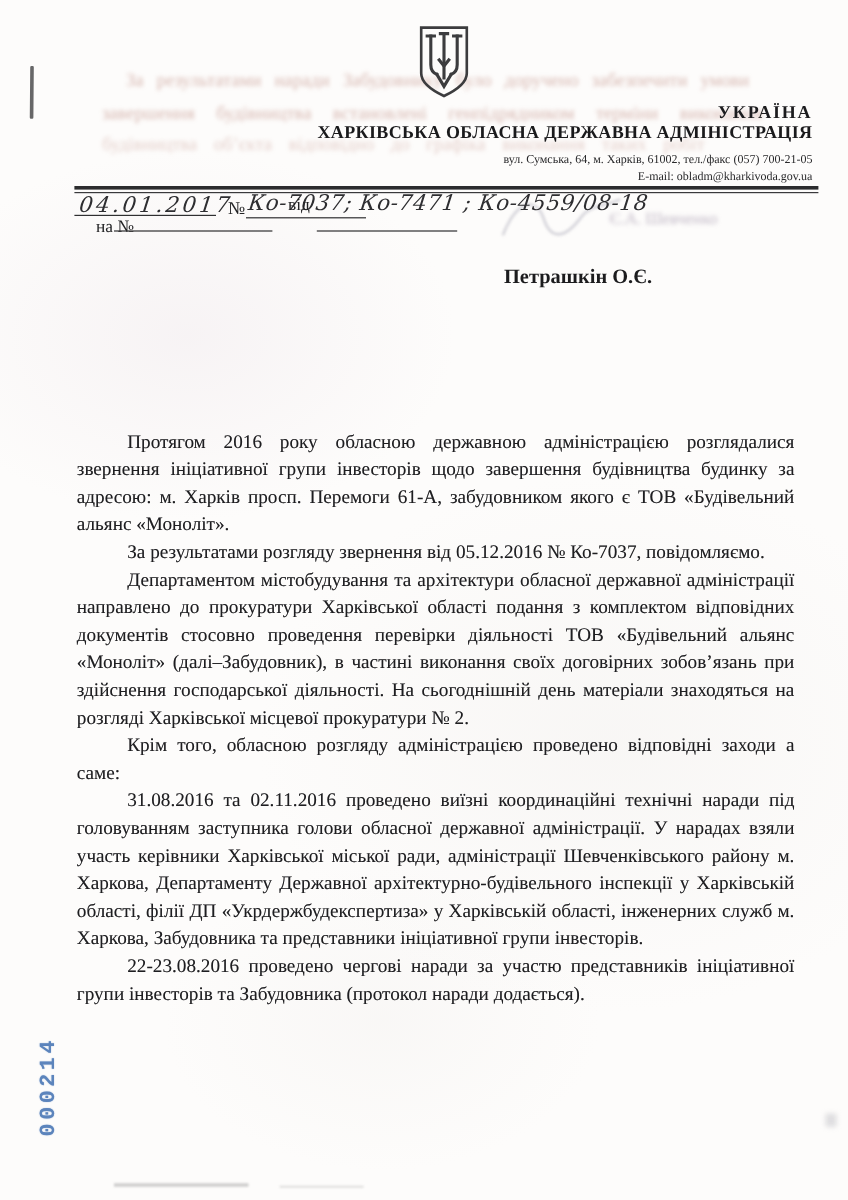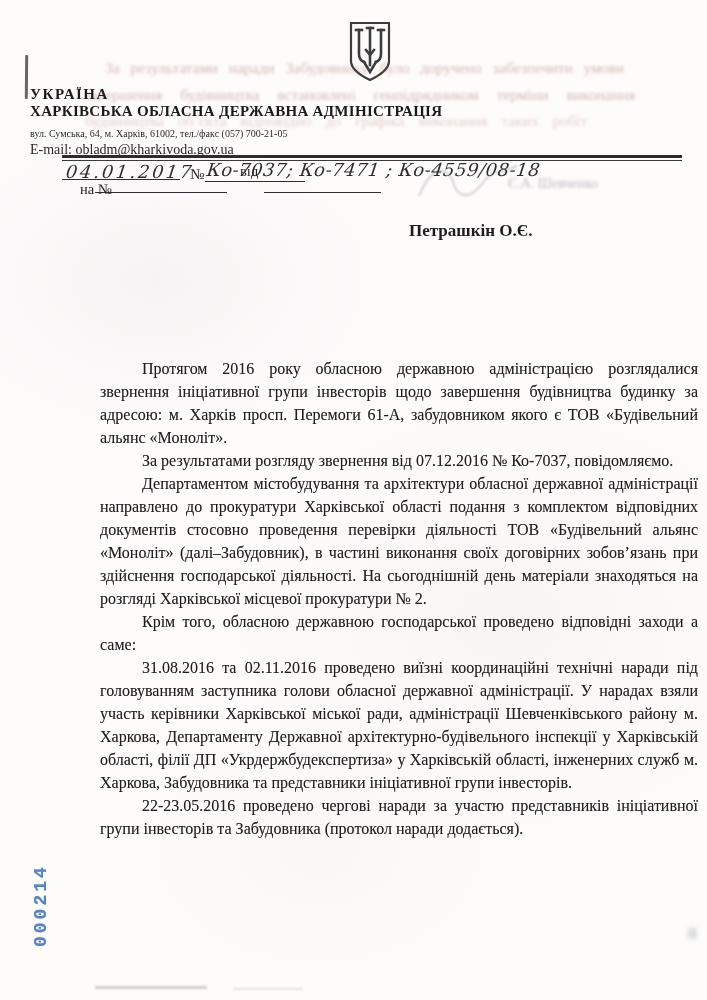--- a/index.html
+++ b/index.html
@@ -6,52 +6,52 @@
   .page {
     position:relative; width:707px; height:1000px; overflow:hidden;
     font-family:"Liberation Serif", serif; color:#1f1f22;
     background:
       radial-gradient(ellipse 320px 220px at 22% 28%, rgba(242,236,239,0.55), transparent 70%),
       radial-gradient(ellipse 420px 320px at 72% 62%, rgba(243,241,239,0.5), transparent 70%),
       radial-gradient(ellipse 260px 180px at 45% 85%, rgba(244,242,240,0.45), transparent 70%),
       #fdfcfb;
   }
   .abs { position:absolute; }
-  .centered { left:30px; width:647px; text-align:left; }
+  .centered { left:30px; width:647px; text-align:right; }
 
   
   .emblem { left:348px; top:21px; width:44px; height:62px; }
   .country  { top:86px;  font-weight:bold; font-size:15px; letter-spacing:1.5px; color:#1c1c1e; }
   .orgname  { top:103px; font-weight:bold; font-size:15px; letter-spacing:0.3px; color:#1a1a1c; }
   .addrline { top:128px; font-size:10px; color:#29292b; }
-  .emailline{ top:142px; font-size:14px; color:#29292b; }
+  .emailline{ top:142px; font-size:10px; color:#29292b; }
   .rule-thick { left:62px; top:155px; width:620px; height:3px; background:#2c2c2e; }
   .rule-thin  { left:62px; top:160px; width:620px; height:1px; background:#3a3a3c; }
 
   
   .handwriting {
     font-family:"DejaVu Serif", serif; font-style:italic; color:#2e2e31;
     transform:skewX(-7deg); white-space:nowrap;
   }
   .hw-date    { left:66px;  top:161px; font-size:18px; letter-spacing:2.5px; }
   .uline { height:0; border-bottom:1.6px solid #2f2f31; }
   .date-uline { left:62px;  top:179px; width:118px; }
   .num-sign   { left:190px; top:166px; font-size:15px; color:#232325; }
   .num-uline  { left:205px; top:181px; width:100px; }
   .hw-numbers { left:207px; top:159px; font-size:18px; letter-spacing:0.5px; }
   .reply-label{ left:80px;  top:181px; font-size:14.5px; color:#232325; }
   .reply-uline1 { left:95px;  top:192px; width:132px; }
   .reply-from { left:240px; top:163px; font-size:14.5px; color:#232325; }
   .reply-uline2 { left:264px; top:192px; width:117px; }
 
-  .addressee { left:409px; top:221px; font-weight:bold; font-size:17px; color:#1c1c1e; }
+  .addressee { left:420px; top:221px; font-weight:bold; font-size:17px; color:#1c1c1e; }
 
   
   .body-text { left:64px; top:357px; width:598px; font-size:16px; line-height:23px;
-               text-align:justify; color:#1e1e21; text-shadow:0 0 0.4px rgba(20,20,20,0.35);margin-left:36px; }
+               text-align:justify; color:#1e1e21; text-shadow:0 0 0.4px rgba(20,20,20,0.35); }
   .body-text p { margin:0; text-indent:42px; }
 
   
   .stamp {
     left:31px; top:947px; transform:rotate(-90deg); transform-origin:0 0;
     font-family:"Liberation Mono", monospace; font-size:18px; font-weight:bold;
     letter-spacing:3px; color:#4070b2; opacity:0.85;
     text-shadow:0 0 1px rgba(64,112,178,0.65); white-space:nowrap;
   }
 
@@ -114,22 +114,22 @@
   <div class="abs handwriting hw-numbers">Ко-7037; Ко-7471 ; Ко-4559/08-18</div>
   <div class="abs reply-label">на №</div>
   <div class="abs uline reply-uline1"></div>
   <div class="abs reply-from">від</div>
   <div class="abs uline reply-uline2"></div>
 
   <div class="abs addressee">Петрашкін О.Є.</div>
 
   <div class="abs body-text">
     <p>Протягом 2016 року обласною державною адміністрацією розглядалися звернення ініціативної групи інвесторів щодо завершення будівництва будинку за адресою: м. Харків просп. Перемоги 61-А, забудовником якого є ТОВ «Будівельний альянс «Моноліт».</p>
-    <p>За результатами розгляду звернення від 07.12.2016 № Ко-7037, повідомляємо.</p>
+    <p>За результатами розгляду звернення від 05.12.2016 № Ко-7037, повідомляємо.</p>
     <p>Департаментом містобудування та архітектури обласної державної адміністрації направлено до прокуратури Харківської області подання з комплектом відповідних документів стосовно проведення перевірки діяльності ТОВ «Будівельний альянс «Моноліт» (далі–Забудовник), в частині виконання своїх договірних зобов’язань при здійснення господарської діяльності. На сьогоднішній день матеріали знаходяться на розгляді Харківської місцевої прокуратури № 2.</p>
-    <p>Крім того, обласною державною господарської проведено відповідні заходи а саме:</p>
+    <p>Крім того, обласною розгляду адміністрацією проведено відповідні заходи а саме:</p>
     <p>31.08.2016 та 02.11.2016 проведено виїзні координаційні технічні наради під головуванням заступника голови обласної державної адміністрації. У нарадах взяли участь керівники Харківської міської ради, адміністрації Шевченківського району м. Харкова, Департаменту Державної архітектурно-будівельного інспекції у Харківській області, філії ДП «Укрдержбудекспертиза» у Харківській області, інженерних служб м. Харкова, Забудовника та представники ініціативної групи інвесторів.</p>
-    <p>22-23.05.2016 проведено чергові наради за участю представників ініціативної групи інвесторів та Забудовника (протокол наради додається).</p>
+    <p>22-23.08.2016 проведено чергові наради за участю представників ініціативної групи інвесторів та Забудовника (протокол наради додається).</p>
   </div>
 
   <div class="abs stamp">000214</div>
 
 </div>
 
 </body></html>

